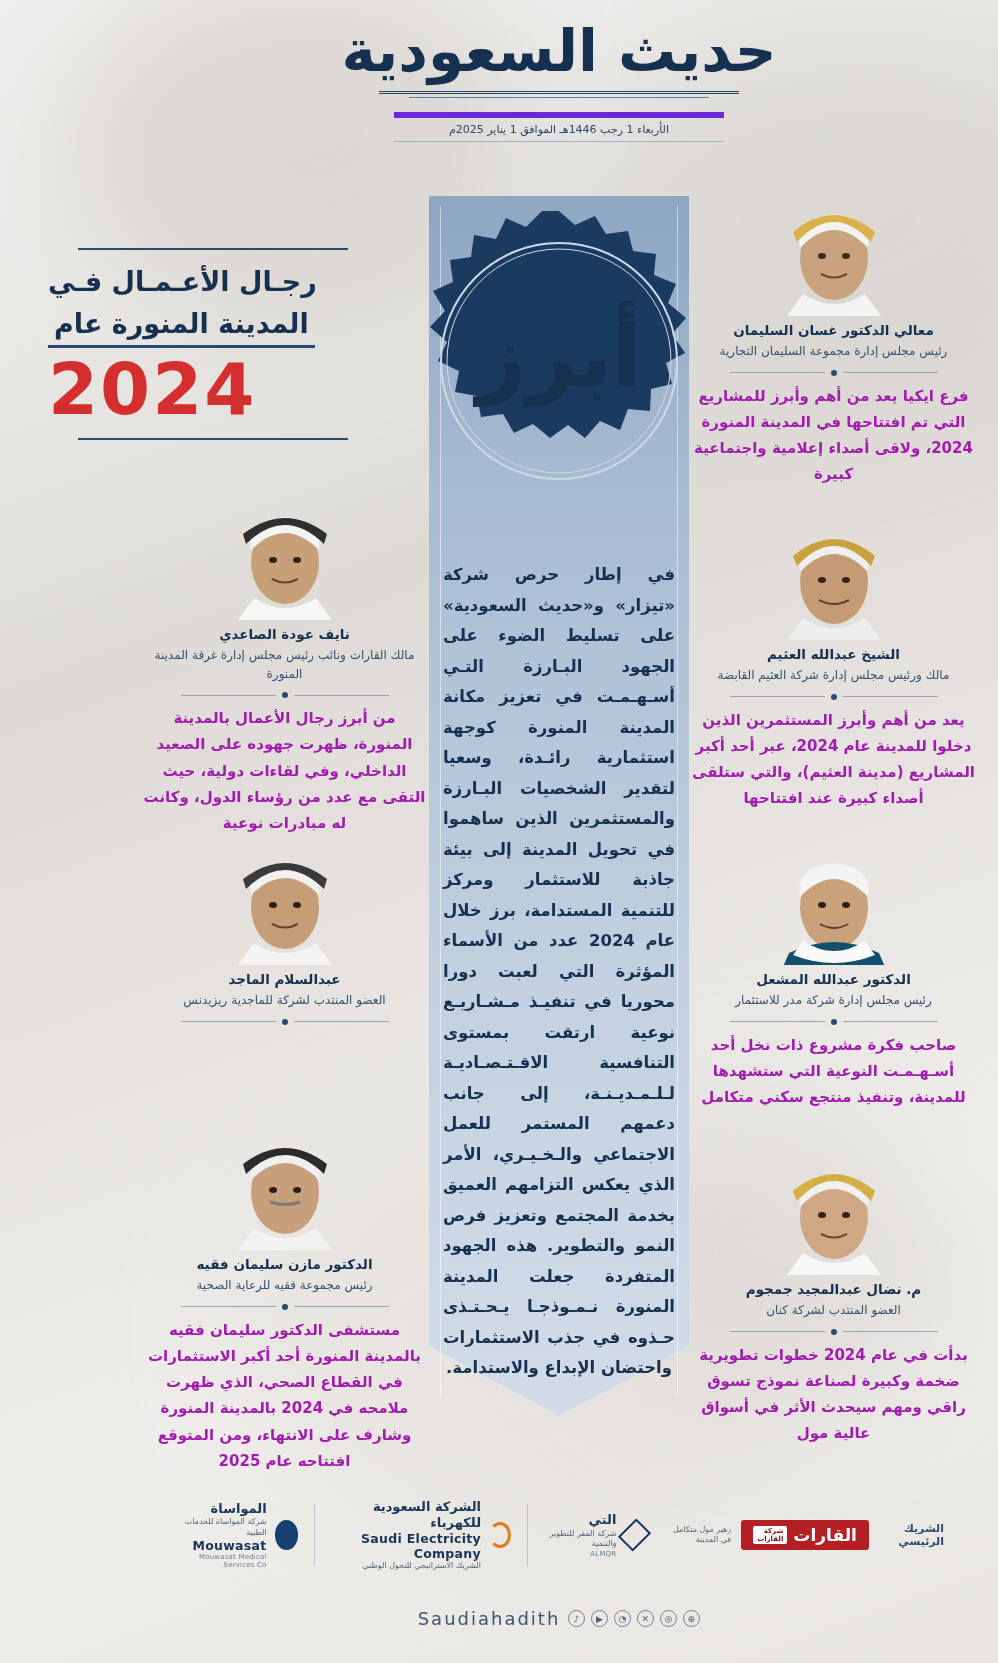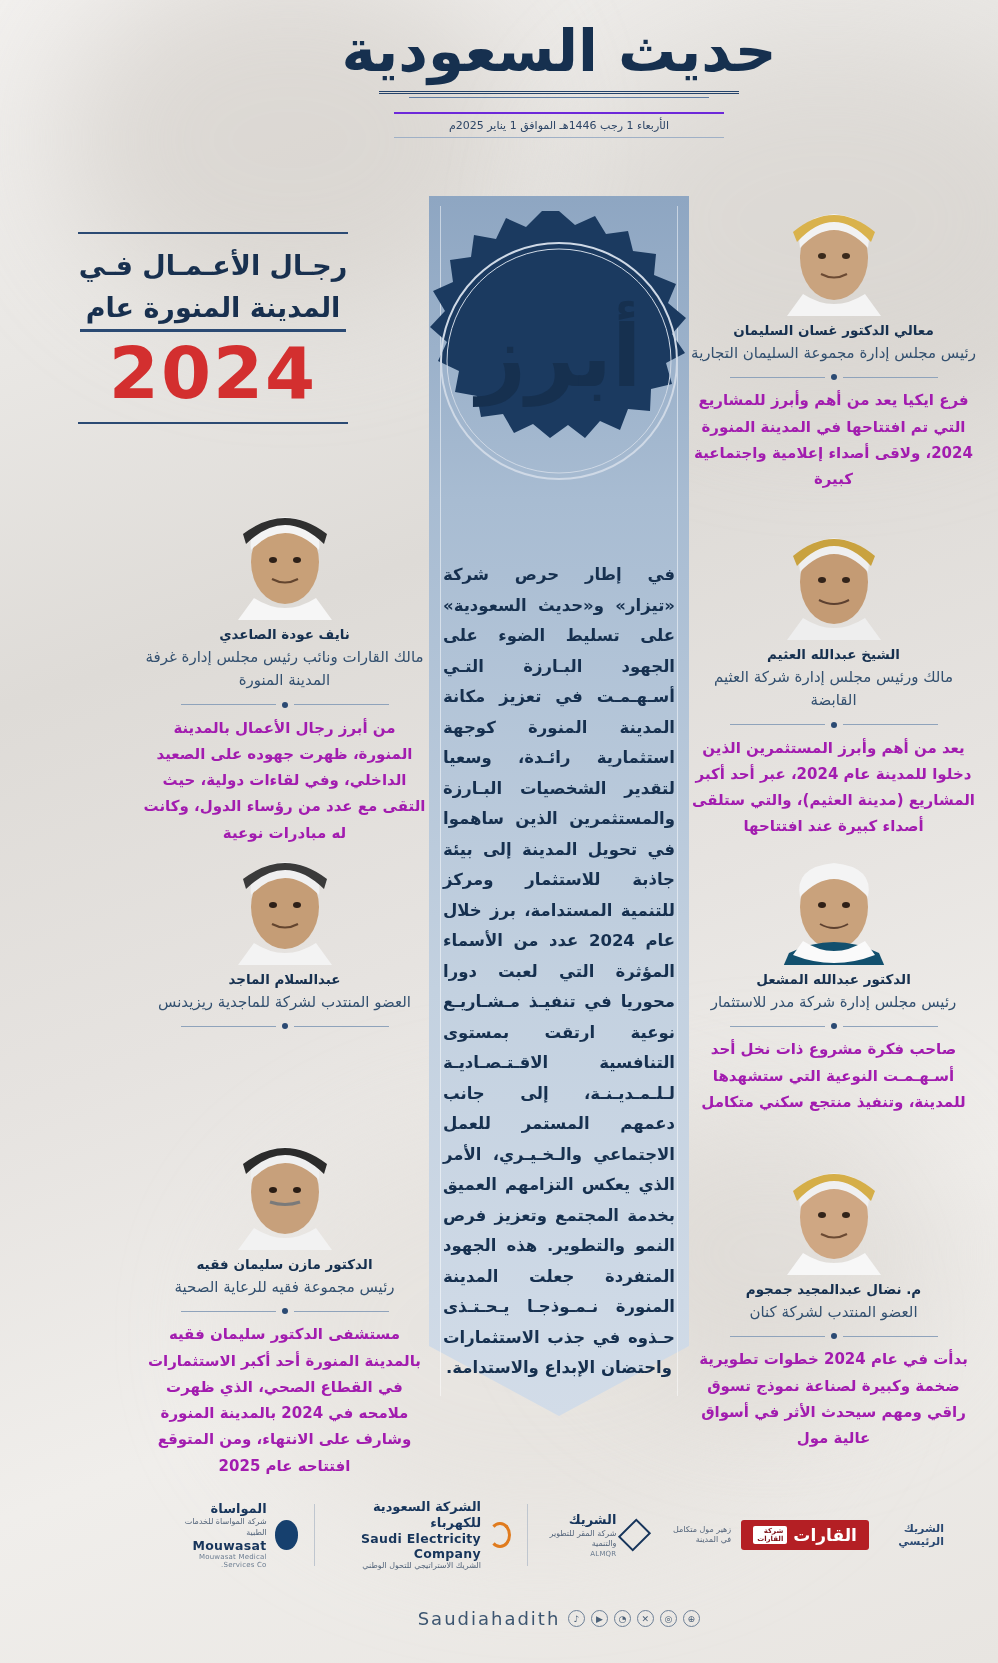--- a/index.html
+++ b/index.html
@@ -27,26 +27,26 @@
   .logo-ar {
     font-size: 58px; font-weight: 700; color:#16304f; letter-spacing:2px;
     line-height: 1.15; font-family:"DejaVu Sans","Liberation Sans",sans-serif;
   }
   .logo-rule {
     width: 360px; height: 0; margin: 6px auto 0; border-top: 3px double #24436b;
   }
   .logo-rule2 { width: 300px; height:0; margin: 3px auto 0; border-top:1px solid #5d7ca3;}
   .date-bar {
     margin: 14px auto 0; width: 330px; padding: 5px 10px;
-    border-top: 2px solid #6d28d9; border-bottom: 1px solid #9fb0c6;
+    border-top: 6px solid #6d28d9; border-bottom: 1px solid #9fb0c6;
     font-size: 11px; color:#2d4straight; color:#2d4566; letter-spacing:.3px;
   }
 
   
-  .title-block { position:absolute; top:232px; right:620px; width:330px; text-align:center; }
+  .title-block { position:absolute; top:248px; right:620px; width:330px; text-align:left; }
   .title-rule-top { width: 270px; height:0; border-top:2px solid #2b4a73; margin: 0 auto 12px; }
   .title-line1 { font-size: 27px; font-weight:700; color:#18304f; line-height:1.5; }
   .title-line2 {
      font-size: 27px; font-weight:700; color:#18304f; line-height:1.5;
      display:inline-block; padding: 1px 6px; border-bottom:3px solid #2b4a73;
   }
   .title-year { font-size: 72px; font-weight:800; color:#d32f2f; letter-spacing:2px; line-height:1.05; margin-top:4px;}
   .title-rule-bot { width: 270px; height:0; border-top:2px solid #2b4a73; margin: 10px auto 0; }
 
   
@@ -77,21 +77,21 @@
     font-size: 86px; font-weight:800; color:#16304f; padding-bottom:10px;
   }
 
   
   .person { position:absolute; width: 285px; text-align:center; }
   .photo {
     width: 150px; height: 120px; margin: 0 auto; position:relative; overflow:hidden;
   }
   .photo svg { display:block; }
   .p-name { font-size: 13.5px; font-weight:700; color:#16304f; margin-top:6px; }
-  .p-role { font-size: 15px; color:#33506f; margin-top:4px; line-height:1.55; }
+  .p-role { font-size: 12px; color:#33506f; margin-top:4px; line-height:1.55; }
   .p-sep { display:flex; align-items:center; justify-content:center; gap:6px; margin: 9px 0 7px;}
   .p-sep .ln { height:0; border-top:1px solid #8fa3bb; width: 95px;}
   .p-sep .dot { width:6px;height:6px;border-radius:50%; background:#2b4a73;}
   .p-desc { font-size: 15px; color:#a21caf; line-height:1.75; font-weight:700;}
 
   
   .sponsors {
     position:absolute; left:0; right:0; bottom: 86px; height: 84px;
     display:flex; align-items:center; justify-content:center; gap:0;
     padding: 0 40px;
@@ -325,21 +325,21 @@
       <span class="qarat">
         <span>القارات</span>
         <span class="qarat-sub">شركة القارات</span>
       </span>
       <span class="sp-txt-sub">زهير مول متكامل في المدينة</span>
     </div>
 
     <div class="sp">
       <span style="display:inline-block;width:26px;height:26px;border:2px solid #17355b;transform:rotate(45deg);"></span>
       <span>
-        <span class="sp-txt-main" style="display:block">الشريك</span>
+        <span class="sp-txt-main" style="display:block">التي</span>
         <span class="sp-txt-sub" style="display:block">شركة المقر للتطوير والتنمية</span>
         <span class="sp-en-sub" style="display:block">ALMQR</span>
       </span>
     </div>
 
     <div class="sp">
       <span style="display:inline-block;width:26px;height:26px;border:3px solid #e07b1e;border-radius:50%;border-left-color:transparent;"></span>
       <span>
         <span class="sp-txt-main" style="display:block">الشركة السعودية للكهرباء</span>
         <span class="sp-en" style="display:block">Saudi Electricity Company</span>

